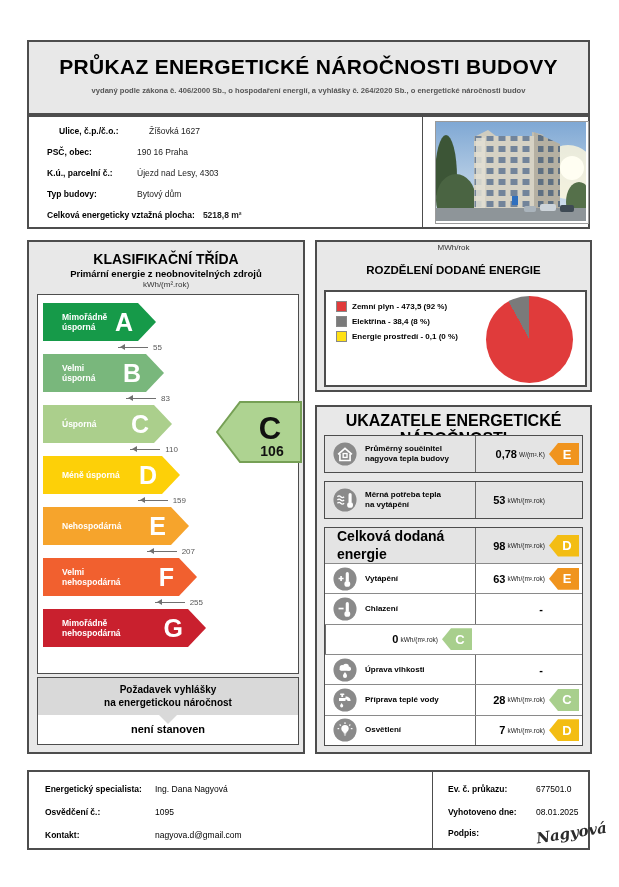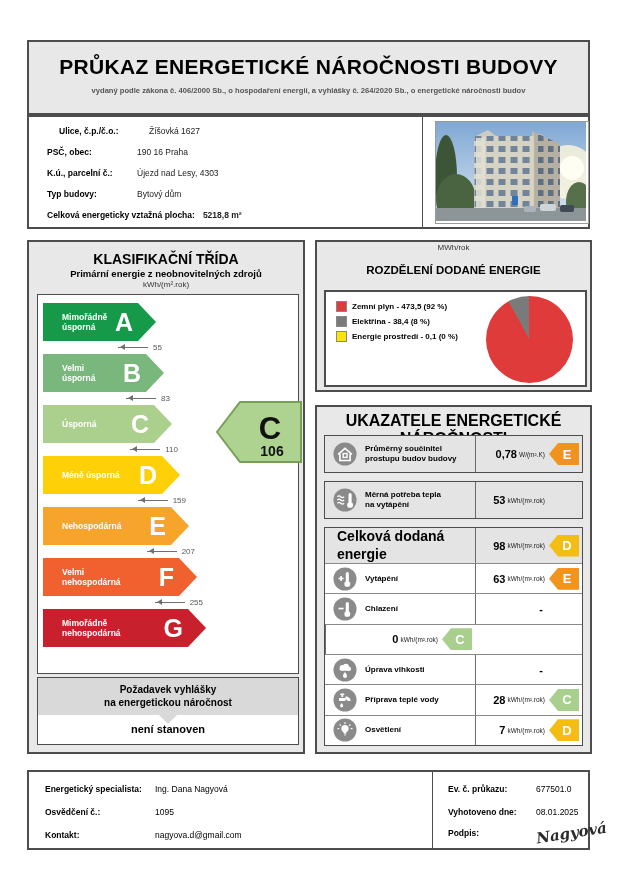--- a/index.html
+++ b/index.html
@@ -252,21 +252,21 @@
     <div class="irowbox" style="top:28px;height:38px;">
       <div class="grid">
         <div class="cell-l">
           <svg class="ic" viewBox="0 0 26 26">
             <circle cx="13" cy="13" r="12.5" fill="#8a8a8a"></circle>
             <path d="M5.5 13.5 13 7l7.5 6.5" fill="none" stroke="#fff" stroke-width="1.8"></path>
             <path d="M7.5 12.8V20h11v-7.2" fill="none" stroke="#fff" stroke-width="1.8"></path>
             <rect x="11" y="12.5" width="4.2" height="4.2" fill="none" stroke="#fff" stroke-width="1.5"></rect>
           </svg>
           <span class="rlabel pre">Průměrný součinitel
-prostupu budov budovy</span>
+nagyova tepla budovy</span>
         </div>
         <div class="cell-r">
           <span class="vnum">0,78</span>
           <span class="vunit">W/(m².K)</span>
           <span class="badge" style="background: rgb(240, 148, 30);">E</span>
         </div>
       </div>
     </div>
 
     <div class="irowbox" style="top:74px;height:38px;">

